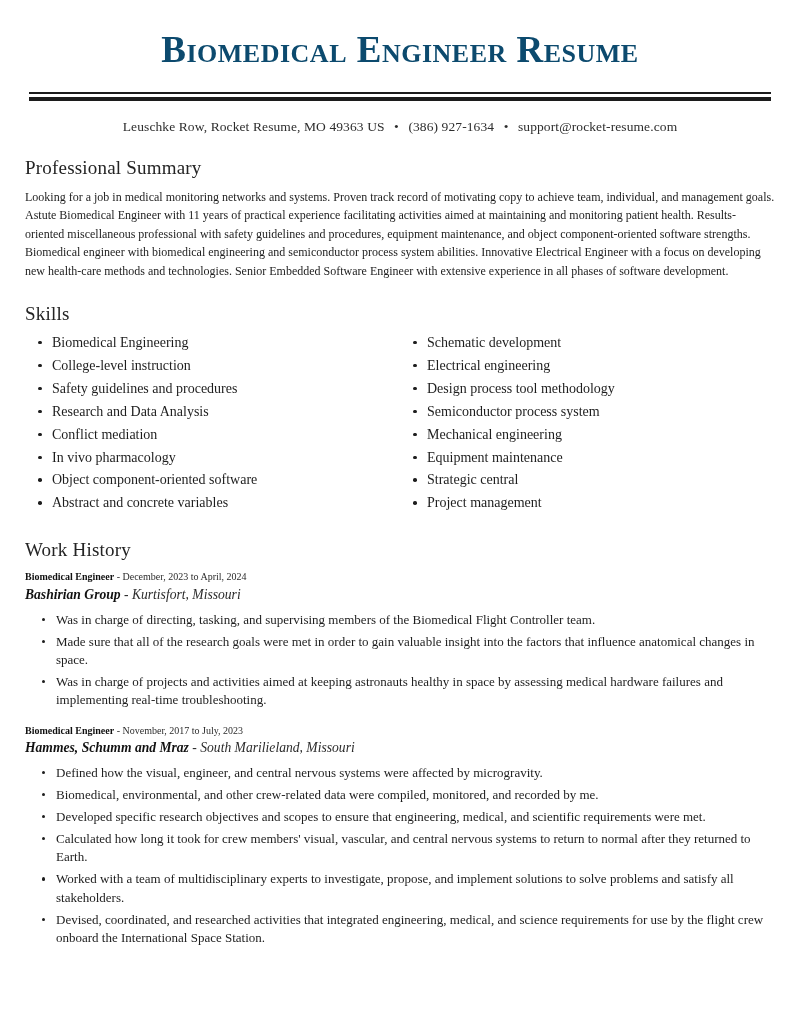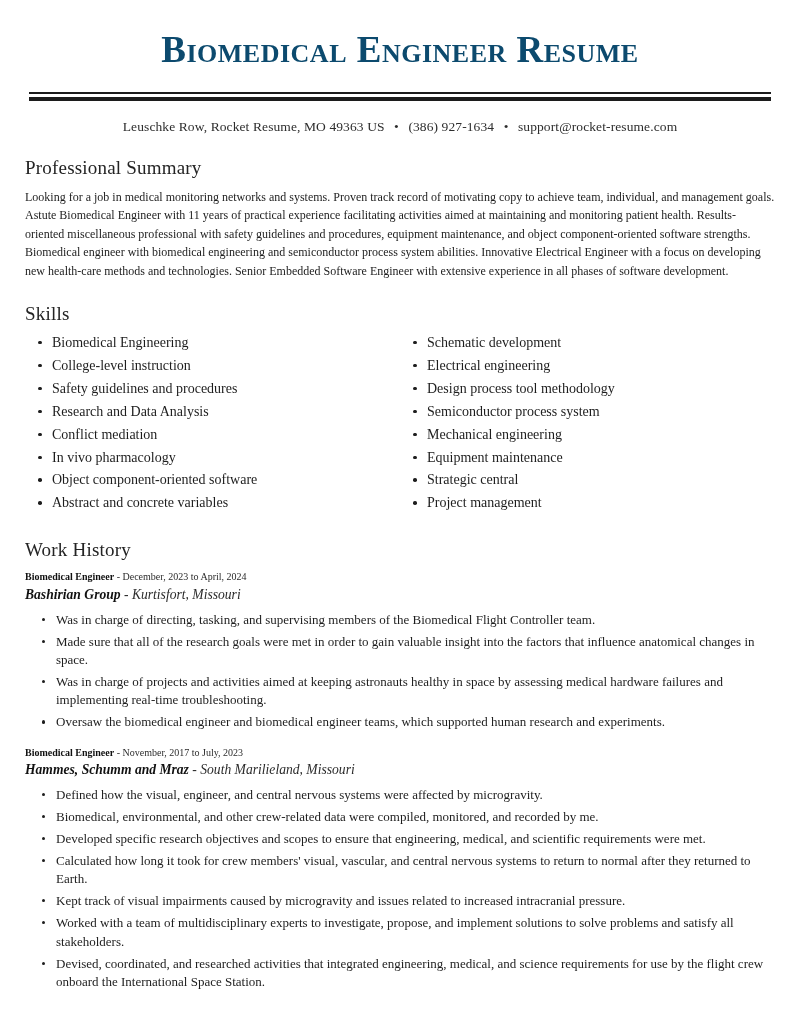--- a/index.html
+++ b/index.html
@@ -223,32 +223,30 @@
   <div class="section">
     <h2 class="section-heading">Work History</h2>
     <div id="jobs-container">
         <div class="job">
           <div class="job-title-line"><span class="job-title">Biomedical Engineer</span><span class="dash"> - </span><span class="job-dates">December, 2023 to April, 2024</span></div>
           <div class="job-company-line"><span class="job-company">Bashirian Group</span><span class="dash"> - </span><span class="job-location">Kurtisfort, Missouri</span></div>
           <ul class="bullets">
             <li>Was in charge of directing, tasking, and supervising members of the Biomedical Flight Controller team.</li>
             <li>Made sure that all of the research goals were met in order to gain valuable insight into the factors that influence anatomical changes in space.</li>
             <li>Was in charge of projects and activities aimed at keeping astronauts healthy in space by assessing medical hardware failures and implementing real-time troubleshooting.</li>
-            <li>Oversaw the biomedical engineer and biomedical engineer teams, which supported human research and experiments.</li>
           </ul>
         </div>
         <div class="job">
           <div class="job-title-line"><span class="job-title">Biomedical Engineer</span><span class="dash"> - </span><span class="job-dates">November, 2017 to July, 2023</span></div>
           <div class="job-company-line"><span class="job-company">Hammes, Schumm and Mraz</span><span class="dash"> - </span><span class="job-location">South Marilieland, Missouri</span></div>
           <ul class="bullets">
             <li>Defined how the visual, engineer, and central nervous systems were affected by microgravity.</li>
             <li>Biomedical, environmental, and other crew-related data were compiled, monitored, and recorded by me.</li>
             <li>Developed specific research objectives and scopes to ensure that engineering, medical, and scientific requirements were met.</li>
             <li>Calculated how long it took for crew members' visual, vascular, and central nervous systems to return to normal after they returned to Earth.</li>
-            <li>Kept track of visual impairments caused by microgravity and issues related to increased intracranial pressure.</li>
             <li>Worked with a team of multidisciplinary experts to investigate, propose, and implement solutions to solve problems and satisfy all stakeholders.</li>
             <li>Devised, coordinated, and researched activities that integrated engineering, medical, and science requirements for use by the flight crew onboard the International Space Station.</li>
           </ul>
         </div>
       </div>
   </div>
 
 </div>
 
 </body></html>

